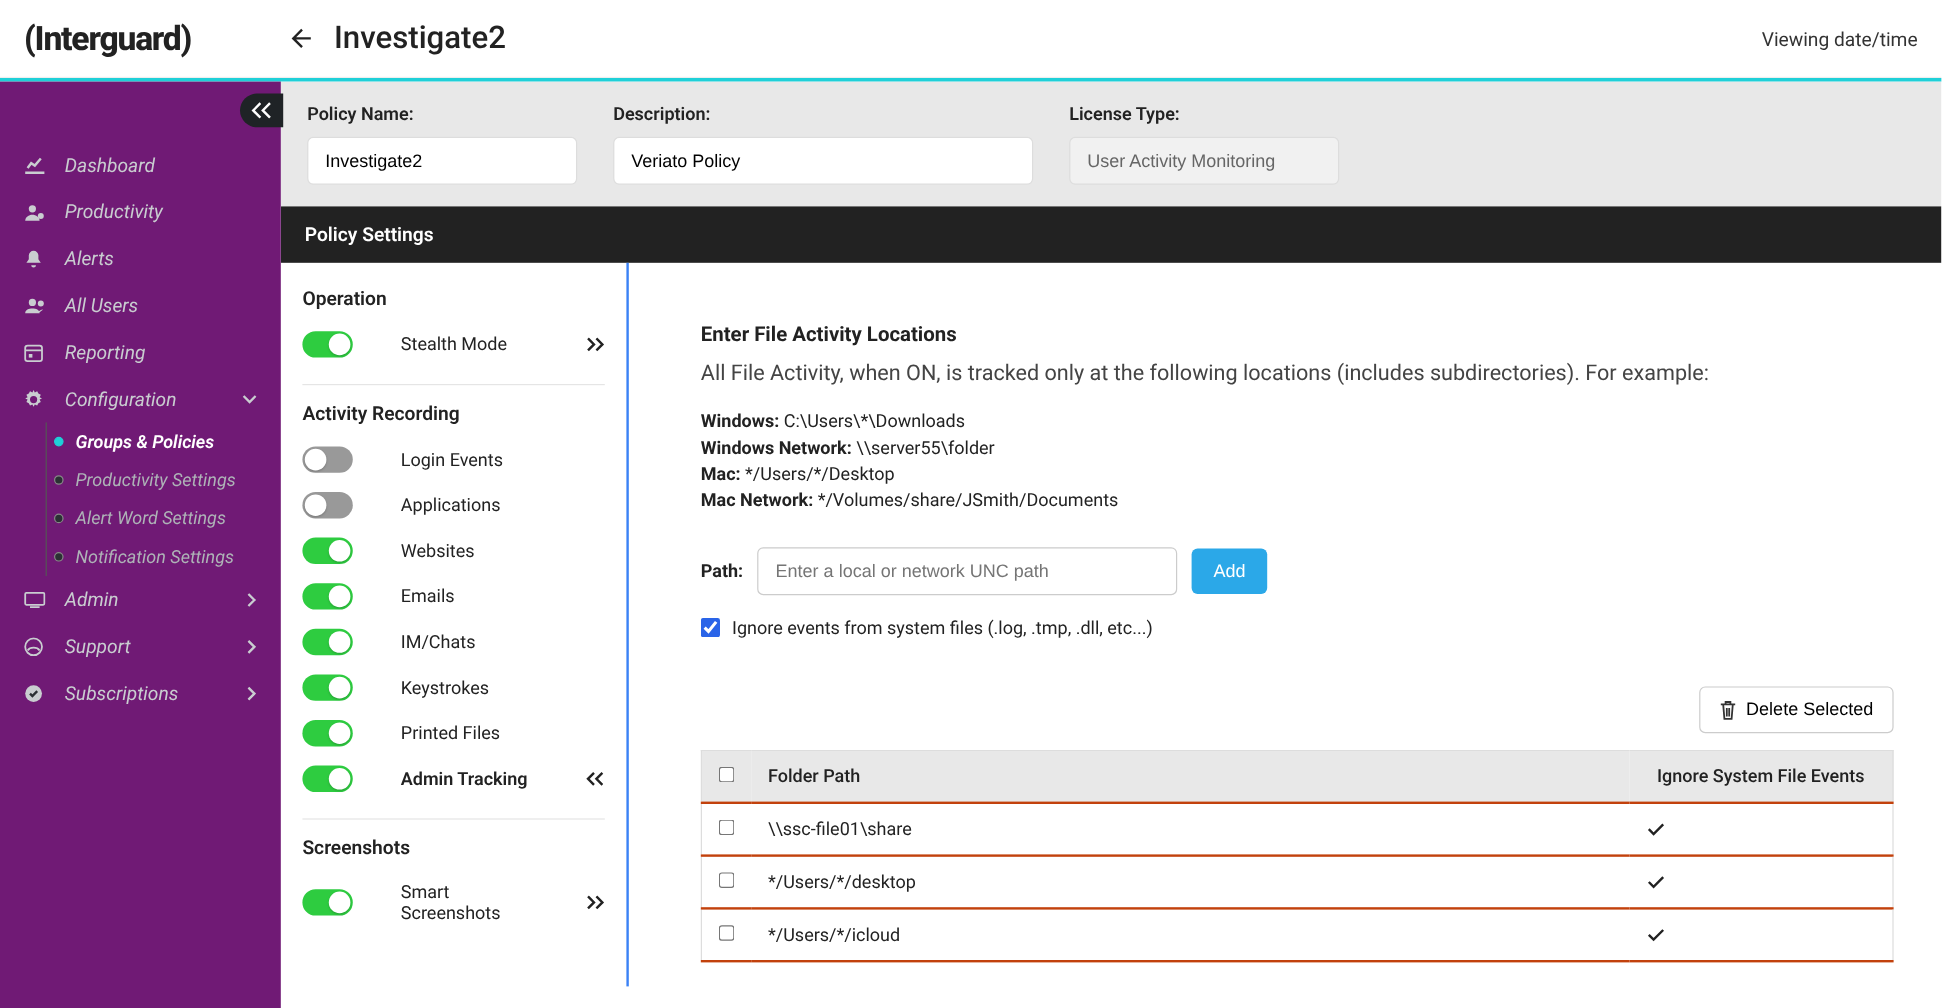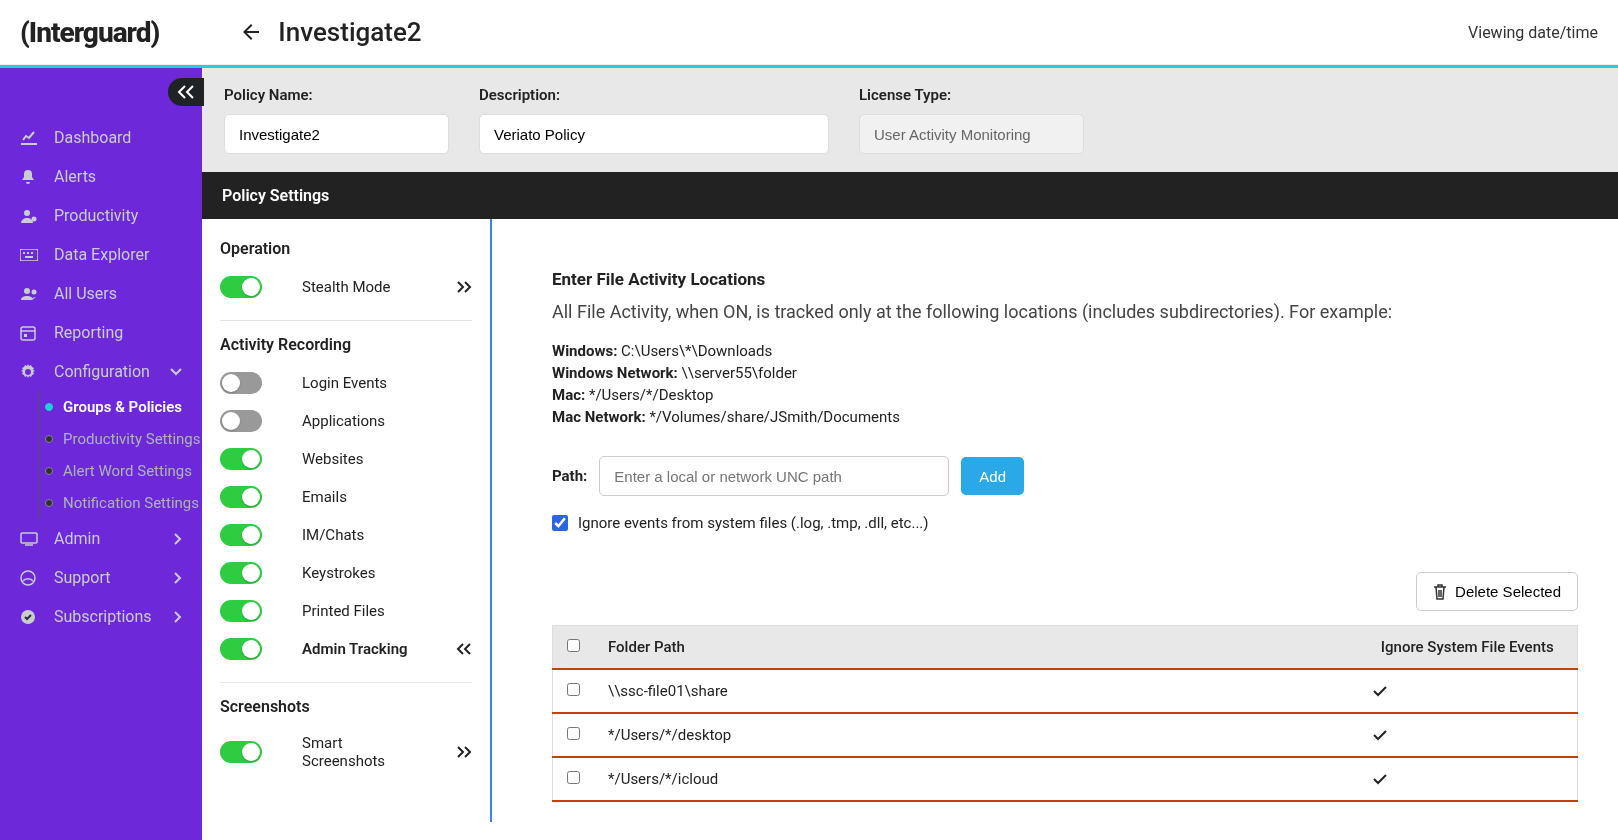--- a/index.html
+++ b/index.html
@@ -4,21 +4,21 @@
 <style>
 * { box-sizing: border-box; margin: 0; padding: 0; }
 body { font-family: -apple-system, BlinkMacSystemFont, "Segoe UI", Roboto, Arial, sans-serif; background: #fff; color: #222; width: 1618px; height: 840px; overflow: hidden; }
 .topbar { height: 65px; border-bottom: 1px solid #eee; display: flex; align-items: center; padding: 0 20px; }
 .logo { font-size: 28px; font-weight: 800; letter-spacing: -1px; }
 .back-arrow { margin-left: 80px; font-size: 24px; cursor: pointer; }
 .page-title { margin-left: 15px; font-size: 26px; font-weight: 500; }
 .viewing { margin-left: auto; font-size: 16px; color: #333; }
 .accent-bar { height: 3px; background: #1fd0d8; }
 .main { display: flex; height: calc(100% - 68px); }
-.sidebar { width: 202px; background: #6d28d9; color: #c9cdd0; position: relative; }
+.sidebar { width: 234px; background: #701a75; color: #c9cdd0; position: relative; font-style: italic; }
 .collapse-btn { position: absolute; top: 10px; right: -2px; width: 36px; height: 28px; background: #1f2326; border-radius: 14px 0 0 14px; display: flex; align-items: center; justify-content: center; cursor: pointer; }
 .nav { padding-top: 50px; }
 .nav-item { display: flex; align-items: center; padding: 10px 20px; font-size: 16px; cursor: pointer; color: #c9cdd0; }
 .nav-item .icon { width: 20px; margin-right: 14px; text-align: center; }
 .nav-item .chev { margin-left: auto; font-size: 14px; }
 .subnav { margin-left: 38px; border-left: 1px solid #555; }
 .subnav-item { display: flex; align-items: center; padding: 7px 0 7px 10px; font-size: 15px; cursor: pointer; color: #aeb3b7; }
 .subnav-item.active { color: #fff; font-weight: 600; }
 .subnav-item::before { content: ''; width: 6px; height: 6px; border: 1px solid #888; border-radius: 50%; margin-right: 10px; margin-left: -4px; background: #2b3034; }
 .subnav-item.active::before { background: #1fd0d8; border-color: #1fd0d8; }
@@ -94,47 +94,35 @@
       <div class="nav-item">
         <span class="icon">
             <svg width="18" height="16" viewBox="0 0 18 16">
               <path d="M1 14h16M3 10l3-4 3 2 5-6" stroke="#c9cdd0" stroke-width="2" fill="none"></path>
             </svg>
           </span>
         <span>Dashboard</span>
       </div>
       <div class="nav-item">
         <span class="icon">
-            <svg width="16" height="16" viewBox="0 0 16 16">
-              <path d="M8 1a4 4 0 00-4 4v3l-2 3h12l-2-3V5a4 4 0 00-4-4zM6 13a2 2 0 004 0" fill="#c9cdd0"></path>
-            </svg>
-          </span>
-        <span>Alerts</span>
-      </div>
-      <div class="nav-item">
-        <span class="icon">
             <svg width="18" height="16" viewBox="0 0 18 16">
               <circle cx="7" cy="5" r="3" fill="#c9cdd0"></circle>
               <path d="M1 15c0-3 3-5 6-5s6 2 6 5" fill="#c9cdd0"></path>
               <circle cx="14" cy="11" r="2.5" fill="#c9cdd0"></circle>
             </svg>
           </span>
         <span>Productivity</span>
       </div>
       <div class="nav-item">
         <span class="icon">
-            <svg width="18" height="12" viewBox="0 0 18 12">
-              <rect x="0" y="0" width="18" height="12" rx="2" fill="none" stroke="#c9cdd0" stroke-width="1.5"></rect>
-              <rect x="3" y="3" width="2" height="2" fill="#c9cdd0"></rect>
-              <rect x="7" y="3" width="2" height="2" fill="#c9cdd0"></rect>
-              <rect x="11" y="3" width="2" height="2" fill="#c9cdd0"></rect>
-              <rect x="5" y="7" width="8" height="2" fill="#c9cdd0"></rect>
-            </svg>
-          </span>
-        <span>Data Explorer</span>
+            <svg width="16" height="16" viewBox="0 0 16 16">
+              <path d="M8 1a4 4 0 00-4 4v3l-2 3h12l-2-3V5a4 4 0 00-4-4zM6 13a2 2 0 004 0" fill="#c9cdd0"></path>
+            </svg>
+          </span>
+        <span>Alerts</span>
       </div>
       <div class="nav-item">
         <span class="icon">
             <svg width="20" height="14" viewBox="0 0 20 14">
               <circle cx="7" cy="4" r="3" fill="#c9cdd0"></circle>
               <circle cx="14" cy="5" r="2.5" fill="#c9cdd0"></circle>
               <path d="M1 13c0-3 3-4 6-4s6 1 6 4M12 13c0-2 2-3 4-3" fill="#c9cdd0"></path>
             </svg>
           </span>
         <span>All Users</span>

